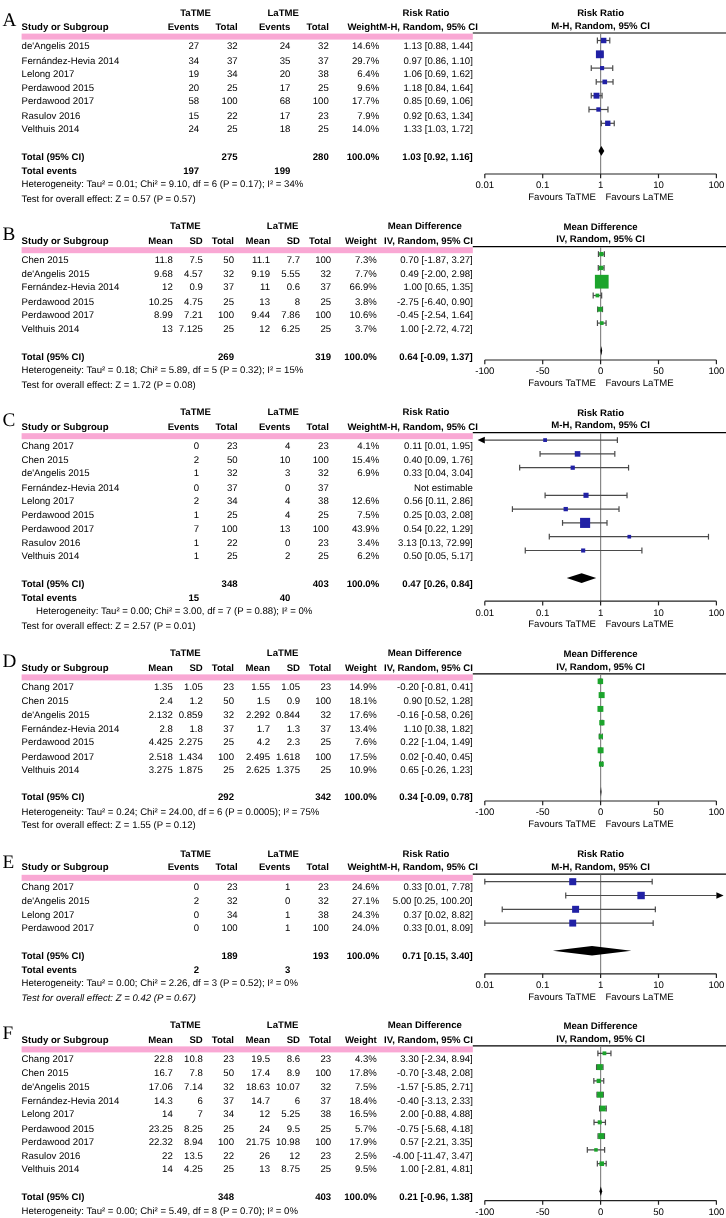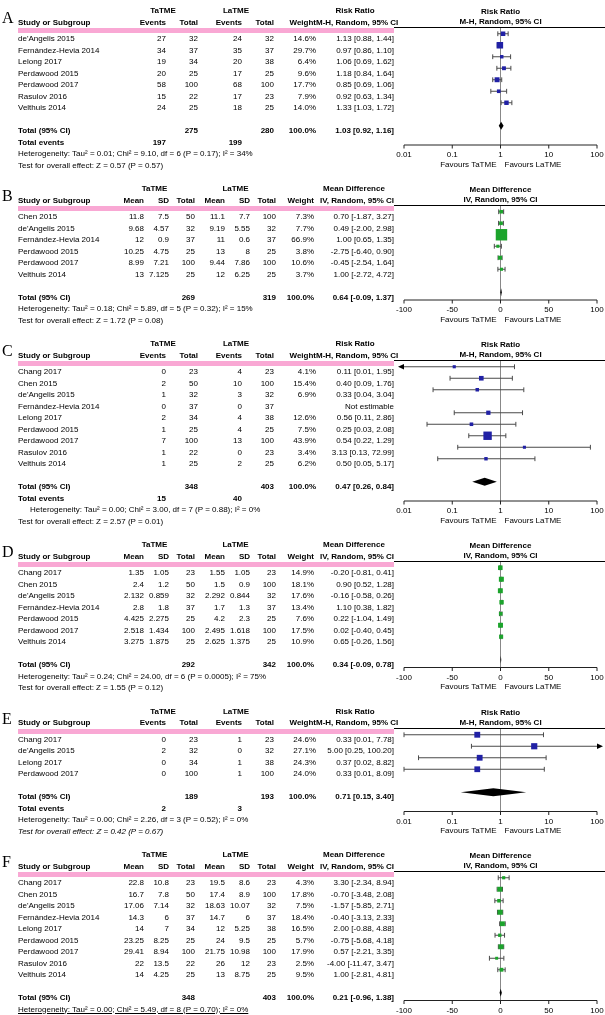--- a/index.html
+++ b/index.html
@@ -642,21 +642,21 @@
         </div>
         <div class="grid">
           <div class="c">Velthuis 2014</div>
           <div class="c r">3.275</div>
           <div class="c r">1.875</div>
           <div class="c r">25</div>
           <div class="c r">2.625</div>
           <div class="c r">1.375</div>
           <div class="c r">25</div>
           <div class="c r">10.9%</div>
-          <div class="c r">0.65 [-0.26, 1.56]</div>
+          <div class="c r">0.65 [-0.26, 1.23]</div>
         </div>
         <div class="grid"></div>
         <div class="grid">
           <div class="c b">Total (95% CI)</div>
           <div class="c r b"></div>
           <div class="c r b"></div>
           <div class="c r b">292</div>
           <div class="c r b"></div>
           <div class="c r b"></div>
           <div class="c r b">342</div>
@@ -943,21 +943,21 @@
           <div class="c r">8.25</div>
           <div class="c r">25</div>
           <div class="c r">24</div>
           <div class="c r">9.5</div>
           <div class="c r">25</div>
           <div class="c r">5.7%</div>
           <div class="c r">-0.75 [-5.68, 4.18]</div>
         </div>
         <div class="grid">
           <div class="c">Perdawood 2017</div>
-          <div class="c r">29.41</div>
+          <div class="c r">22.32</div>
           <div class="c r">8.94</div>
           <div class="c r">100</div>
           <div class="c r">21.75</div>
           <div class="c r">10.98</div>
           <div class="c r">100</div>
           <div class="c r">17.9%</div>
           <div class="c r">0.57 [-2.21, 3.35]</div>
         </div>
         <div class="grid">
           <div class="c">Rasulov 2016</div>
@@ -987,21 +987,21 @@
           <div class="c r b"></div>
           <div class="c r b"></div>
           <div class="c r b">348</div>
           <div class="c r b"></div>
           <div class="c r b"></div>
           <div class="c r b">403</div>
           <div class="c r b">100.0%</div>
           <div class="c r b">0.21 [-0.96, 1.38]</div>
         </div>
         <div class="grid">
-          <div class="c" style="grid-column: 1 / -1; text-decoration: underline;">Heterogeneity: Tau² = 0.00; Chi² = 5.49, df = 8 (P = 0.70); I² = 0%</div>
+          <div class="c" style="grid-column: 1 / -1;">Heterogeneity: Tau² = 0.00; Chi² = 5.49, df = 8 (P = 0.70); I² = 0%</div>
         </div>
         <div class="grid">
           <div class="c" style="grid-column: 1 / -1;">Test for overall effect: Z = 0.35 (P = 0.72)</div>
         </div>
       </div>
     <div class="plot">
         <svg width="211" height="175.5" viewBox="0 0 211 175.5">
           <text x="106.5" y="8.5" text-anchor="middle" font-weight="bold">Mean Difference</text>
           <text x="106.5" y="19" text-anchor="middle" font-weight="bold">IV, Random, 95% CI</text>
           <line x1="0" y1="22.5" x2="211" y2="22.5" stroke="#000" stroke-width="1"></line>

